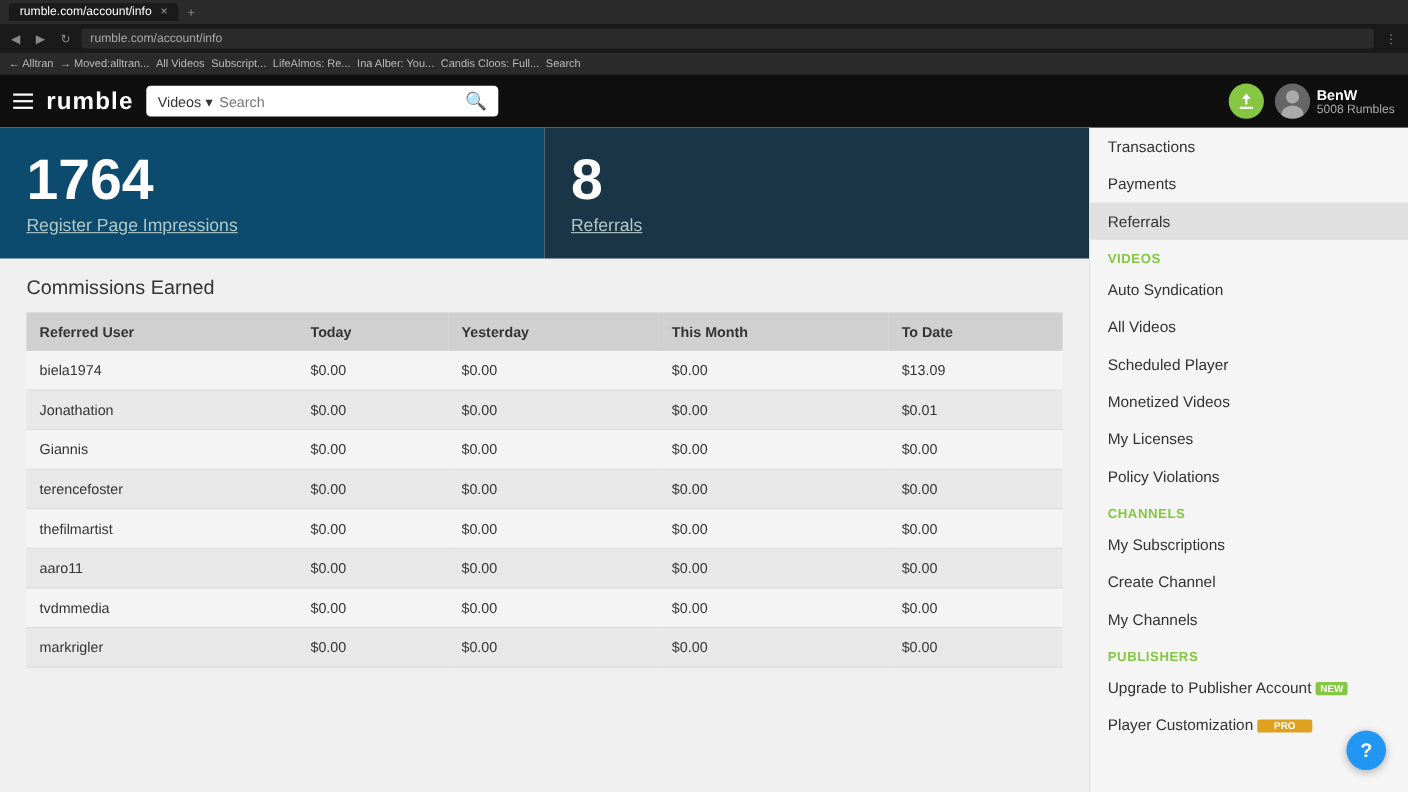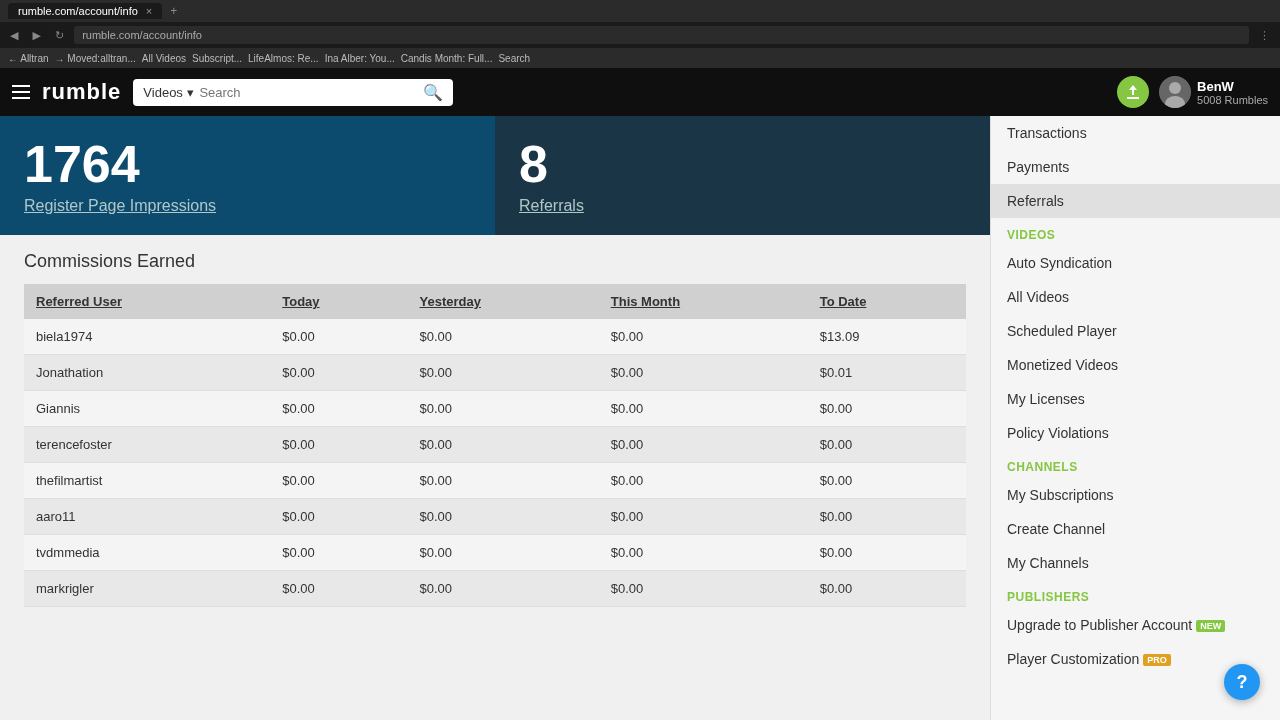--- a/index.html
+++ b/index.html
@@ -46,32 +46,32 @@
     .stat-card.dark2 { background: #1a3545; flex: 1; min-height: 110px; }
     .stat-number { font-size: 52px; font-weight: bold; color: #fff; line-height: 1.1; }
     .stat-label { font-size: 16px; color: #b0c8c8; margin-top: 4px; text-decoration: underline; }
 
     
     .commissions-section { padding: 16px 24px 10px 24px; background: #f0f0f0; }
     .commissions-title { font-size: 18px; color: #333; margin-bottom: 12px; }
 
     
     .data-table { width: 100%; border-collapse: collapse; }
-    .data-table th { background: #d0d0d0; color: #333; font-size: 13px; font-weight: 600; padding: 10px 12px; text-align: left; text-decoration: underline; }
+    .data-table th { background: #d0d0d0; color: #333; font-size: 13px; font-weight: 600; padding: 10px 12px; text-align: left; }
     .data-table tr:nth-child(even) { background: #e8e8e8; }
     .data-table tr:nth-child(odd) { background: #f4f4f4; }
     .data-table td { padding: 10px 12px; font-size: 13px; color: #333; border-bottom: 1px solid #ddd; }
 
     
     .sidebar { width: 290px; background: #f5f5f5; border-left: 1px solid #ddd; overflow-y: auto; flex-shrink: 0; }
     .sidebar-item { padding: 9px 16px; cursor: pointer; color: #333; font-size: 14px; }
     .sidebar-item.active { background: #e0e0e0; font-weight: 500; }
     .sidebar-section-label { padding: 10px 16px 4px 16px; color: #85c742; font-size: 12px; font-weight: bold; letter-spacing: 0.5px; }
     .badge { display: inline-block; background: #85c742; color: #fff; font-size: 9px; font-weight: bold; padding: 1px 4px; border-radius: 2px; margin-left: 4px; vertical-align: middle; }
-    .badge-pro { display: inline-block; background: #e0a020; color: #fff; font-size: 9px; font-weight: bold; padding: 1px 4px; border-radius: 2px; margin-left: 4px; vertical-align: middle; }
+    .badge-pro { display: inline-block; background: #e0a020; color: #fff; font-size: 9px; font-weight: bold; padding: 1px 15px; border-radius: 2px; margin-left: 4px; vertical-align: middle; }
 
     
     .help-btn { position: fixed; bottom: 20px; right: 20px; background: #2196F3; color: #fff; width: 36px; height: 36px; border-radius: 50%; display: flex; align-items: center; justify-content: center; font-size: 18px; font-weight: bold; cursor: pointer; box-shadow: 0 2px 8px rgba(0,0,0,0.3); }
   </style>
 </head>
 <body>
 
 <div class="browser-chrome">
   <div class="browser-tab active">
     <span>rumble.com/account/info</span>
@@ -88,21 +88,21 @@
   </div>
   <button class="nav-btn">⋮</button>
 </div>
 <div class="bookmarks-bar">
   <span class="bookmark">← Alltran</span>
   <span class="bookmark">→ Moved:alltran...</span>
   <span class="bookmark">All Videos</span>
   <span class="bookmark">Subscript...</span>
   <span class="bookmark">LifeAlmos: Re...</span>
   <span class="bookmark">Ina Alber: You...</span>
-  <span class="bookmark">Candis Month: Full...</span>
+  <span class="bookmark">Candis Cloos: Full...</span>
   <span class="bookmark">Search</span>
 </div>
 
 <div class="rumble-header">
   <div class="hamburger">
     <span></span>
       <span></span>
       <span></span>
   </div>
   <div class="rumble-logo">rumble</div>

